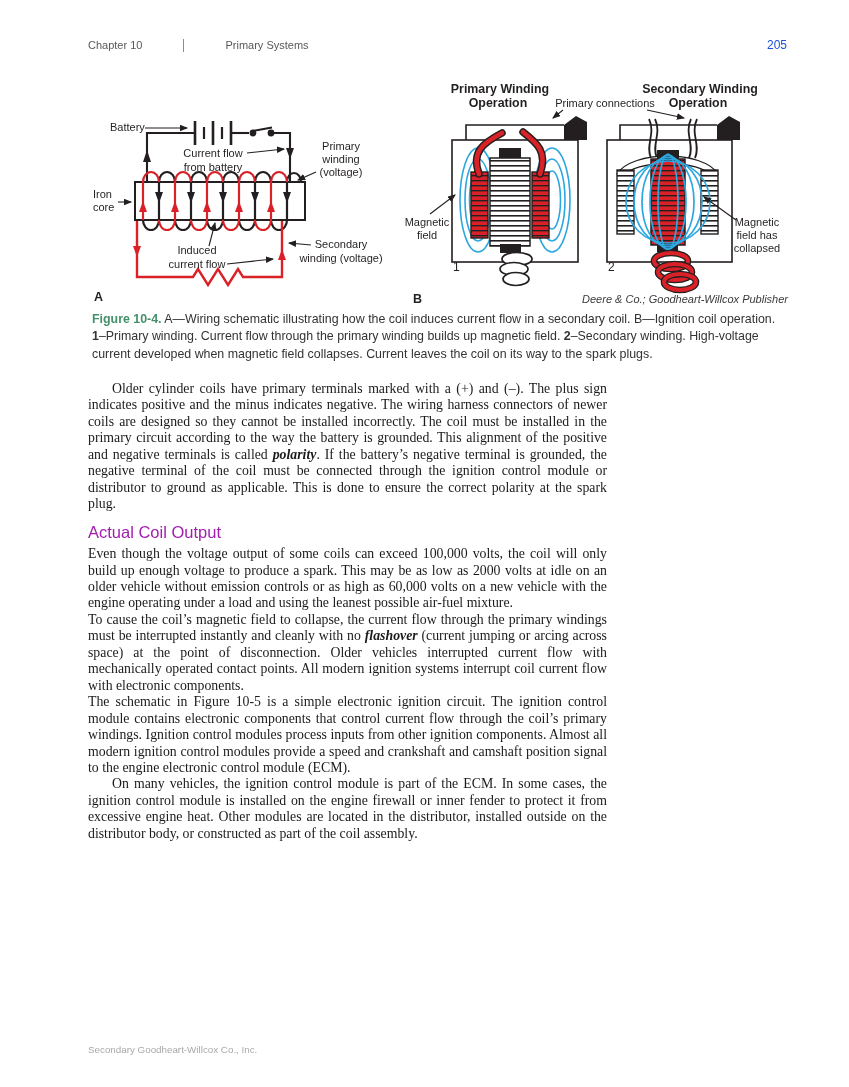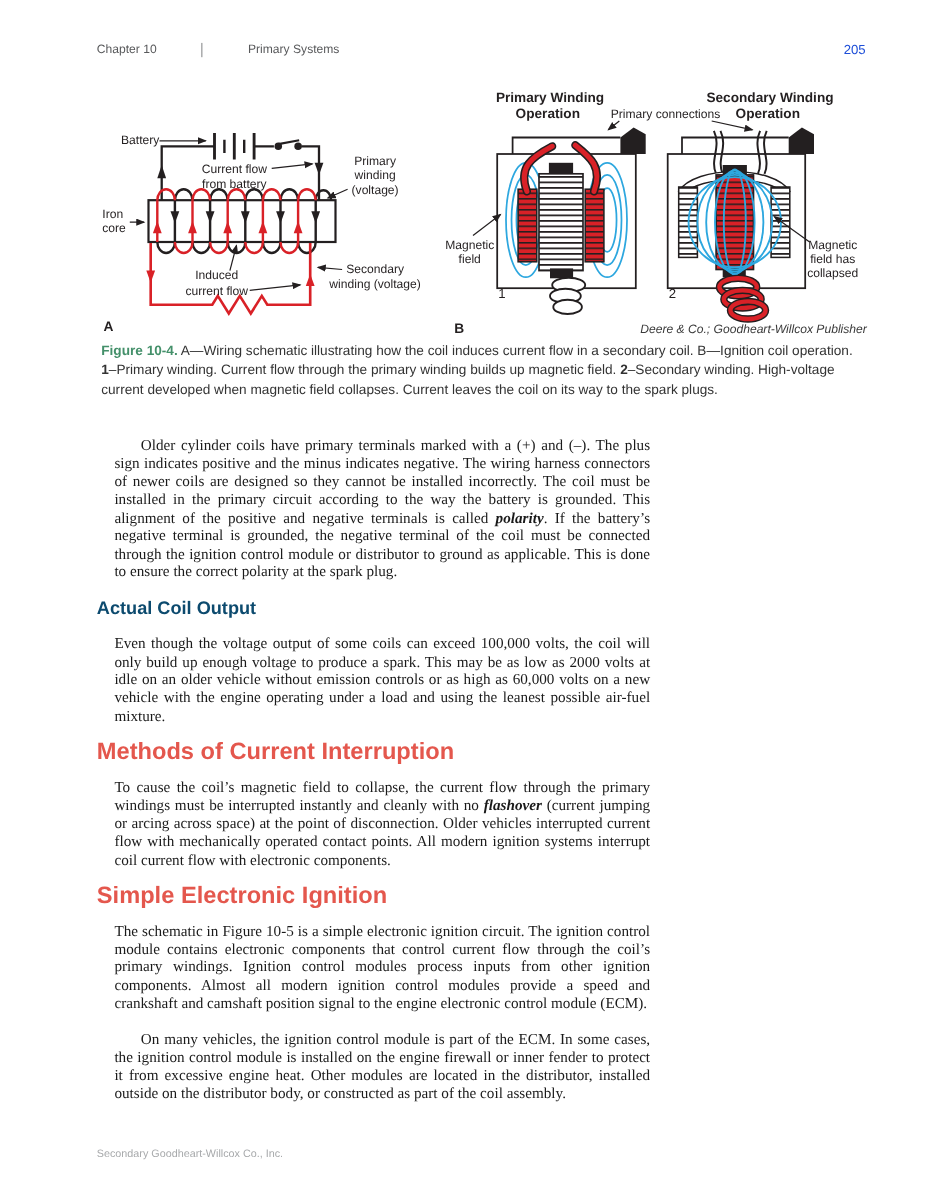--- a/index.html
+++ b/index.html
@@ -11,23 +11,23 @@
 
   .figure-a{position:absolute;left:85px;top:100px;}
   .figure-b{position:absolute;left:400px;top:80px;}
 
   .caption{position:absolute;left:92px;top:311px;width:684px;font-size:12.4px;line-height:17.4px;color:#333;margin:0;}
   .fig-num{color:#44906a;font-weight:bold;}
   .cap-b{font-weight:bold;}
 
   .col{position:absolute;left:88px;top:381px;width:519px;font-family:"Liberation Serif",serif;
        font-size:13.8px;line-height:16.45px;color:#1a1a1a;text-align:justify;}
-  .col p{margin:16px;}
+  .col p{margin:0;}
   .indent{text-indent:24px;}
-  h3.green{font-family:"Liberation Sans",sans-serif;color:#0c4a6e;font-size:16.5px;font-weight:700;margin:11px 0 6px;}
+  h3.green{font-family:"Liberation Sans",sans-serif;color:#a21caf;font-size:16.5px;font-weight:400;margin:11px 0 6px;}
   h2.red{font-family:"Liberation Sans",sans-serif;color:#e4574d;font-size:21.5px;font-weight:700;margin:16px 0 6px;}
   .bi{font-weight:bold;font-style:italic;}
   .b{font-weight:normal;}
 
   .footer{position:absolute;left:88px;top:1044px;font-size:9.8px;color:#a7a9ab;}
 
   svg text{font-family:"Liberation Sans",sans-serif;font-size:11px;fill:#231f20;}
   svg text.bold{font-weight:bold;font-size:12.4px;}
   svg text.num{font-size:12px;}
   svg text.credit{font-style:italic;font-size:11px;fill:#3a3a3a;}
@@ -229,23 +229,21 @@
 
   <p class="caption"><span class="fig-num">Figure 10-4.</span>
     <span>A—Wiring schematic illustrating how the coil induces current flow in a secondary coil. B—Ignition coil operation. </span><span class="cap-b">1</span><span>–Primary winding. Current flow through the primary winding builds up magnetic field. </span><span class="cap-b">2</span><span>–Secondary winding. High-voltage current developed when magnetic field collapses. Current leaves the coil on its way to the spark plugs.</span></p>
 
   <div class="col">
     <p class="indent"><span>Older cylinder coils have primary terminals marked with a (+) and (–). The plus sign indicates positive and the minus indicates negative. The wiring harness connectors of newer coils are designed so they cannot be installed incorrectly. The coil must be installed in the primary circuit according to the way the battery is grounded. This alignment of the positive and negative terminals is called </span><span class="bi">polarity</span><span>. If the battery’s negative terminal is grounded, the negative terminal of the coil must be connected through the ignition control module or distributor to ground as applicable. This is done to ensure the correct polarity at the spark plug.</span></p>
 
     <h3 class="green">Actual Coil Output</h3>
     <p>Even though the voltage output of some coils can exceed 100,000 volts, the coil will only build up enough voltage to produce a spark. This may be as low as 2000 volts at idle on an older vehicle without emission controls or as high as 60,000 volts on a new vehicle with the engine operating under a load and using the leanest possible air-fuel mixture.</p>
 
-    <h2 class="red">Methods of Current Interruption</h2>
     <p><span>To cause the coil’s magnetic field to collapse, the current flow through the primary windings must be interrupted instantly and cleanly with no </span><span class="bi">flashover</span><span> (current jumping or arcing across space) at the point of disconnection. Older vehicles interrupted current flow with mechanically operated contact points. All modern ignition systems interrupt coil current flow with electronic components.</span></p>
 
-    <h2 class="red">Simple Electronic Ignition</h2>
     <p><span>The schematic in </span><span class="b">Figure 10-5</span><span> is a simple electronic ignition circuit. The ignition control module contains electronic components that control current flow through the coil’s primary windings. Ignition control modules process inputs from other ignition components. Almost all modern ignition control modules provide a speed and crankshaft and camshaft position signal to the engine electronic control module (ECM).</span></p>
     <p class="indent">On many vehicles, the ignition control module is part of the ECM. In some cases, the ignition control module is installed on the engine firewall or inner fender to protect it from excessive engine heat. Other modules are located in the distributor, installed outside on the distributor body, or constructed as part of the coil assembly.</p>
   </div>
 
   <div class="footer">Secondary Goodheart-Willcox Co., Inc.</div>
 
 </div>
 
 </body></html>

